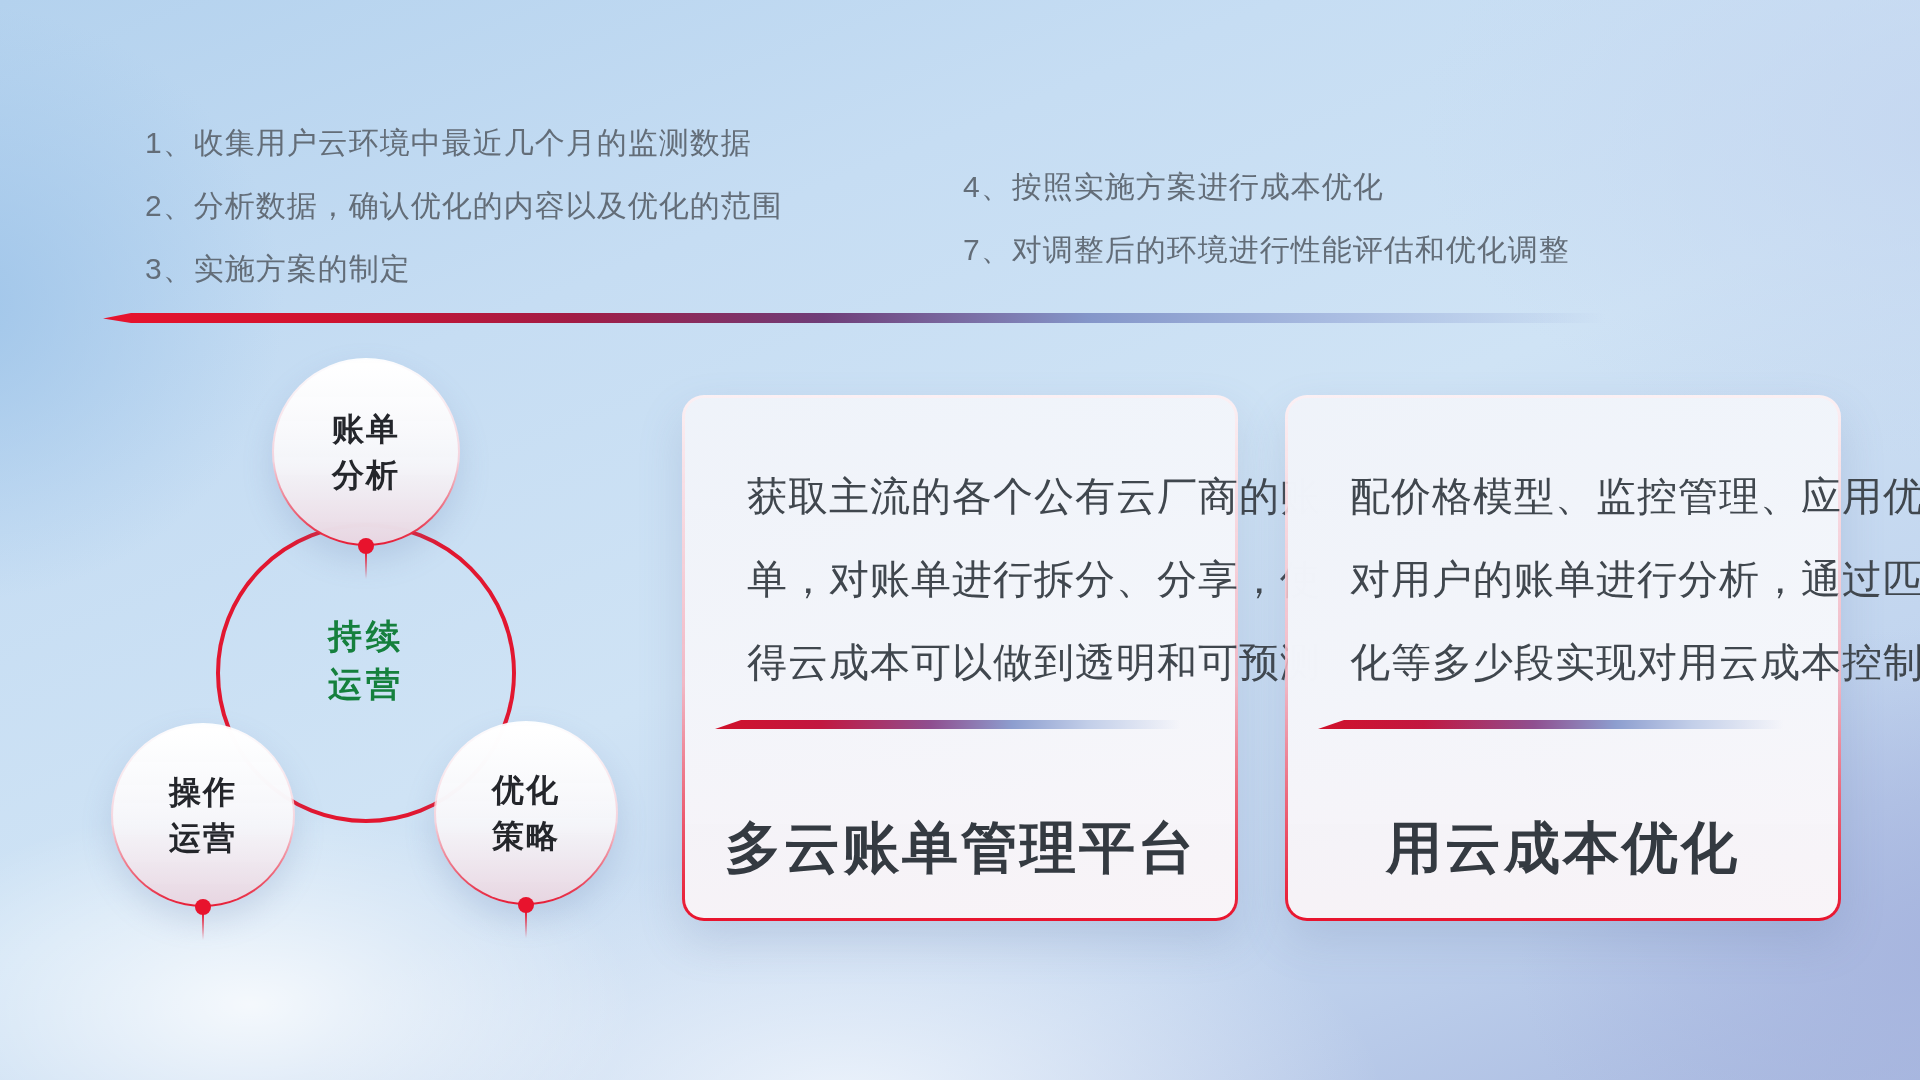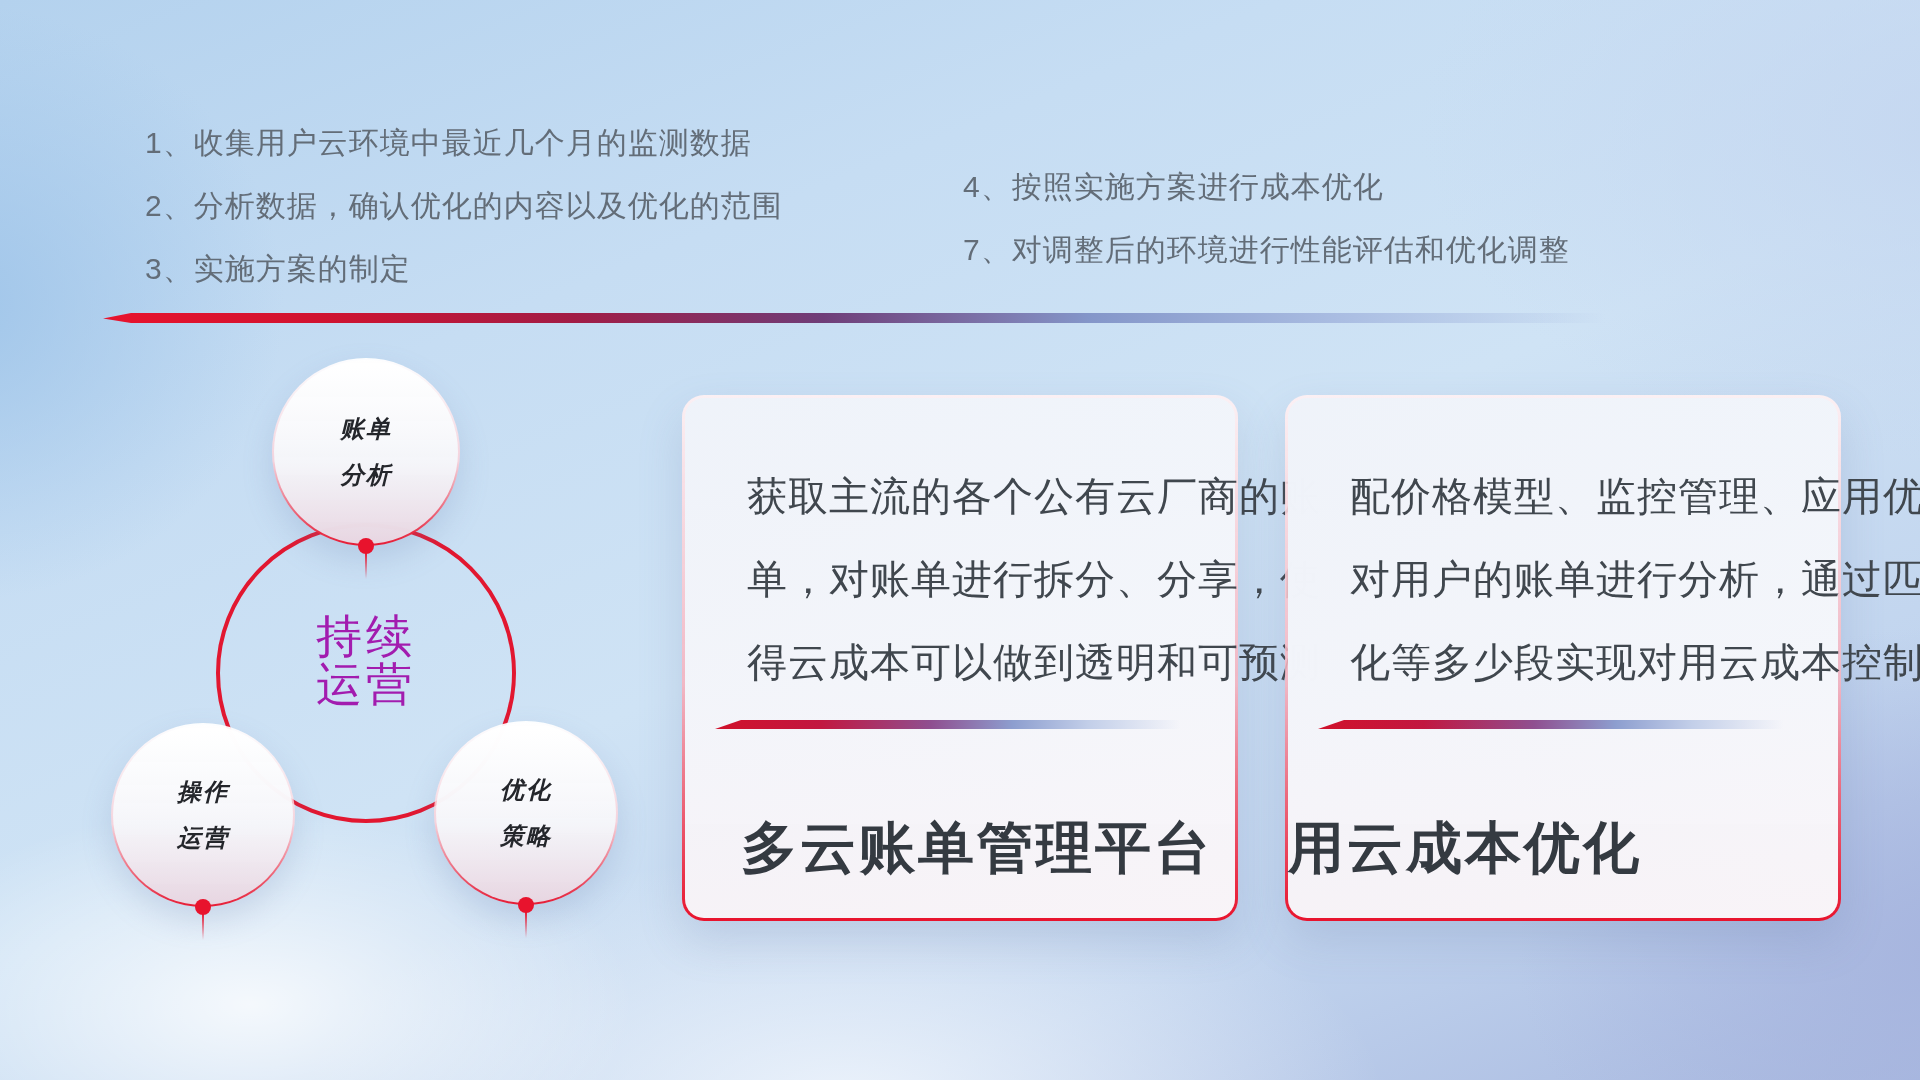--- a/index.html
+++ b/index.html
@@ -28,35 +28,35 @@
     clip-path:polygon(0 55%,28px 0,100% 0,100% 100%,28px 100%);
   }
 
   
   .ring{
     position:absolute;left:216px;top:523px;width:300px;height:300px;border-radius:50%;
     border:4px solid #e21730;box-sizing:border-box;
   }
   .center-label{
     position:absolute;left:216px;top:612px;width:300px;text-align:center;
-    font-size:46px;font-weight:normal;color:#a21caf;line-height:48px;letter-spacing:4px;
+    font-size:34px;font-weight:bold;color:#15803d;line-height:48px;letter-spacing:4px;
   }
   .node{
     position:absolute;border-radius:50%;box-sizing:border-box;
     display:flex;align-items:center;justify-content:center;text-align:center;
     border:2px solid transparent;
     background:
       linear-gradient(180deg, rgba(255,255,255,.97) 0%, rgba(244,248,252,.90) 58%, rgba(231,238,248,.88) 100%) padding-box,
       linear-gradient(180deg, rgba(255,255,255,.95) 0%, rgba(255,208,215,.8) 55%, rgba(230,18,44,.96) 100%) border-box;
     box-shadow:0 14px 30px rgba(108,130,176,.22);
   }
   .node-top{left:272px;top:358px;width:188px;height:188px;}
   .node-bl{left:111px;top:723px;width:184px;height:184px;}
   .node-br{left:434px;top:721px;width:184px;height:184px;}
-  .node-label{font-size:24px;line-height:46px;color:#24262b;font-weight:600;letter-spacing:2px;font-style:italic;}
+  .node-label{font-size:32px;line-height:46px;color:#24262b;font-weight:600;letter-spacing:2px;}
   .pin{position:absolute;width:16px;height:16px;border-radius:50%;background:#e8132d;}
   .pin::after{content:"";position:absolute;left:7px;top:14px;width:2px;height:27px;
     background:linear-gradient(#e8132d,rgba(232,19,45,0));}
   .pin-top{left:358px;top:538px;}
   .pin-bl{left:195px;top:899px;}
   .pin-br{left:518px;top:897px;}
 
   
   .card{
     position:absolute;top:395px;width:556px;height:526px;border-radius:22px;box-sizing:border-box;
@@ -68,22 +68,22 @@
   }
   .card-1{left:682px;}
   .card-2{left:1285px;}
   .card-body{padding:57px 38px 0 62px;}
   .body-line{height:83px;display:flex;align-items:center;font-size:40px;color:#40474e;letter-spacing:1px;white-space:nowrap;}
   .card-divider{
     margin:16px 40px 0 30px;height:9px;
     background:linear-gradient(to right,#d0112b 0%,#c21740 22%,#8f4f90 45%,#8d9ecf 62%,#c3cfe9 78%,rgba(226,234,247,0) 97%);
     clip-path:polygon(26px 0,100% 0,100% 100%,0 100%);
   }
-  .card-title{margin-top:82px;font-size:56px;font-weight:bold;color:#343a41;letter-spacing:3px;padding-left:56px;white-space:nowrap;}
-  .card-2 .card-title{padding-left:0;}
+  .card-title{margin-top:82px;font-size:56px;font-weight:bold;color:#343a41;letter-spacing:3px;padding-left:40px;white-space:nowrap;}
+  .card-2 .card-title{text-align:center;padding-left:0;}
 </style>
 </head>
 <body>
 
 <div class="steps steps-left">
   <div class="step">1、收集用户云环境中最近几个月的监测数据</div>
   <div class="step">2、分析数据，确认优化的内容以及优化的范围</div>
   <div class="step">3、实施方案的制定</div>
 </div>
 <div class="steps steps-right">

